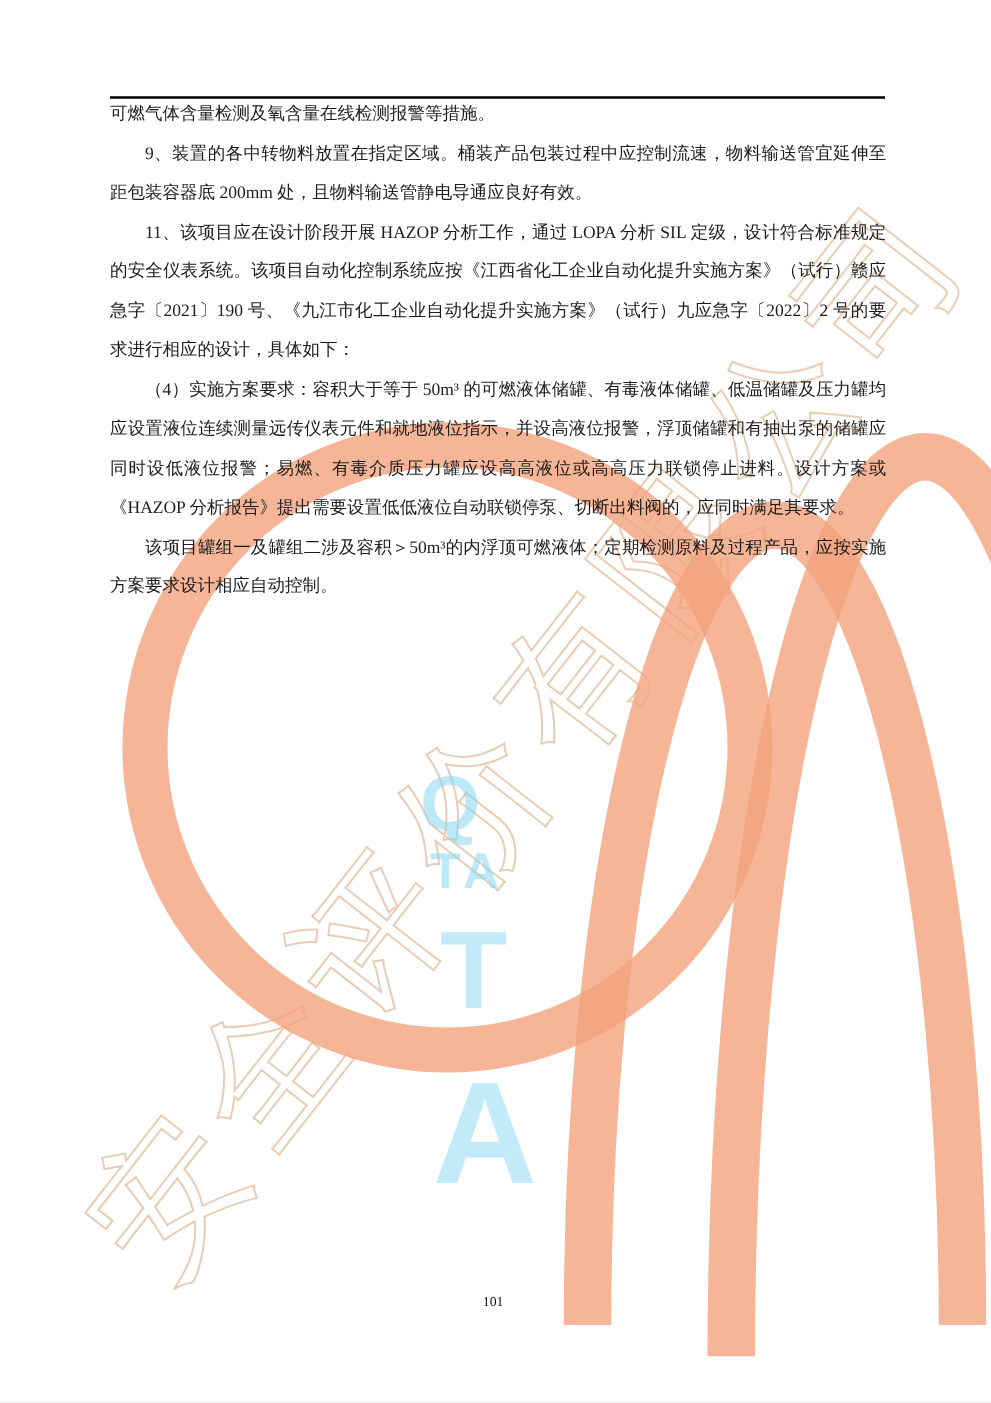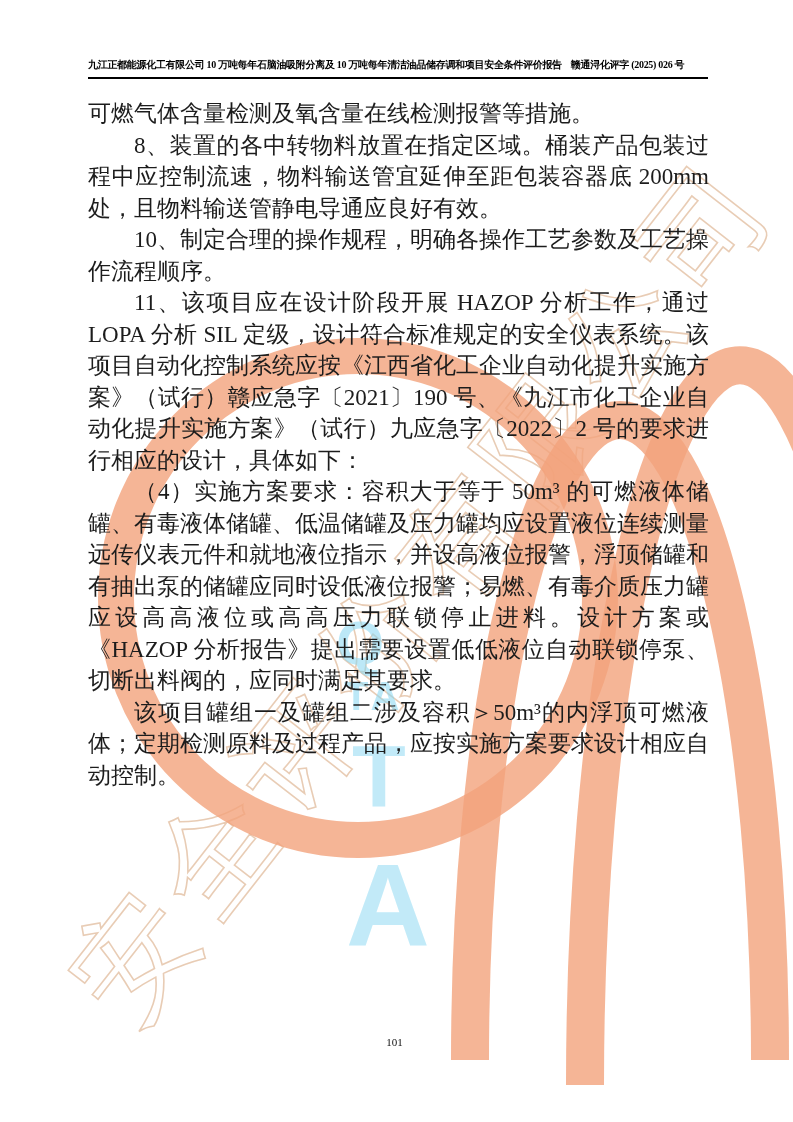--- a/index.html
+++ b/index.html
@@ -20,22 +20,22 @@
     font-size:10px; line-height:14px; color:#000;
     white-space:nowrap; letter-spacing:-0.3px;
     font-weight:600;
   }
   .header .doc-number { margin-left:9px; }
   .header-rule {
     position:absolute; left:88px; top:77px; width:620px;
     border-top:2px solid #000; height:0;
   }
   .doc-body {
-    position:absolute; left:88px; top:98px; width:621px;
-    font-size:23px; line-height:31.5px;
+    position:absolute; left:88px; top:76px; width:621px;
+    font-size:14px; line-height:31.5px;
     text-align:justify;
   }
   .doc-body p.para { margin:0; }
   .doc-body p.para.indent { text-indent:2em; }
   .footer {
     position:absolute; left:0; top:1036px; width:789px;
     text-align:center; font-size:11px; color:#111;
   }
 </style>
 </head>
@@ -51,29 +51,25 @@
 
     <path d="M 470 1060 A 150 640 0 0 1 770 1060" fill="none" stroke-width="38" opacity="0.8" stroke="#f3a27c"></path>
     <path d="M 585 1085 A 155 720 0 0 1 895 1085" fill="none" stroke-width="38" opacity="0.8" stroke="#f3a27c"></path>
 
     <text x="336" y="664" font-size="62" opacity="0.55" font-family="Liberation Sans, DejaVu Sans, sans-serif" font-weight="bold" fill="#86d7f2">Q</text>
     <text x="344" y="710" font-size="40" letter-spacing="5" opacity="0.55" font-family="Liberation Sans, DejaVu Sans, sans-serif" font-weight="bold" fill="#86d7f2">TA</text>
     <text x="352" y="806" font-size="88" opacity="0.5" font-family="Liberation Sans, DejaVu Sans, sans-serif" font-weight="bold" fill="#86d7f2">T</text>
     <text x="346" y="946" font-size="116" opacity="0.5" font-family="Liberation Sans, DejaVu Sans, sans-serif" font-weight="bold" fill="#86d7f2">A</text>
   </svg>
 
-  <div class="header">
-    <span>九江正都能源化工有限公司 10 万吨每年石脑油吸附分离及 10 万吨每年清洁油品储存调和项目安全条件评价报告</span><span class="doc-number">赣通浔化评字 (2025) 026 号</span>
-  </div>
   <div class="header-rule"></div>
 
   <div class="doc-body">
       <p class="para">可燃气体含量检测及氧含量在线检测报警等措施。</p>
-      <p class="para indent">8、装置的各中转物料放置在指定区域。桶装产品包装过程中应控制流速，物料输送管宜延伸至距包装容器底 200mm 处，且物料输送管静电导通应良好有效。</p>
-      <p class="para indent">10、制定合理的操作规程，明确各操作工艺参数及工艺操作流程顺序。</p>
+      <p class="para indent">9、装置的各中转物料放置在指定区域。桶装产品包装过程中应控制流速，物料输送管宜延伸至距包装容器底 200mm 处，且物料输送管静电导通应良好有效。</p>
       <p class="para indent">11、该项目应在设计阶段开展 HAZOP 分析工作，通过 LOPA 分析 SIL 定级，设计符合标准规定的安全仪表系统。该项目自动化控制系统应按《江西省化工企业自动化提升实施方案》（试行）赣应急字〔2021〕190 号、《九江市化工企业自动化提升实施方案》（试行）九应急字〔2022〕2 号的要求进行相应的设计，具体如下：</p>
       <p class="para indent">（4）实施方案要求：容积大于等于 50m³ 的可燃液体储罐、有毒液体储罐、低温储罐及压力罐均应设置液位连续测量远传仪表元件和就地液位指示，并设高液位报警，浮顶储罐和有抽出泵的储罐应同时设低液位报警；易燃、有毒介质压力罐应设高高液位或高高压力联锁停止进料。设计方案或《HAZOP 分析报告》提出需要设置低低液位自动联锁停泵、切断出料阀的，应同时满足其要求。</p>
       <p class="para indent">该项目罐组一及罐组二涉及容积＞50m³的内浮顶可燃液体；定期检测原料及过程产品，应按实施方案要求设计相应自动控制。</p>
     </div>
 
   <div class="footer">101</div>
 
 </div>
 
 </body></html>

